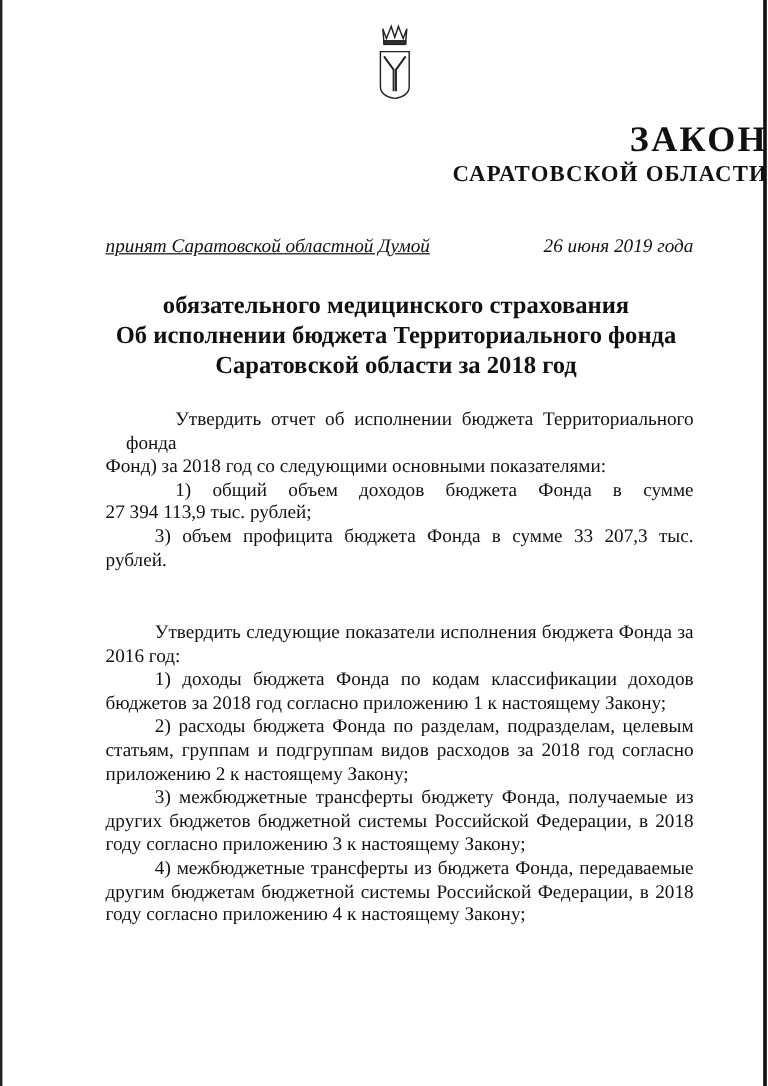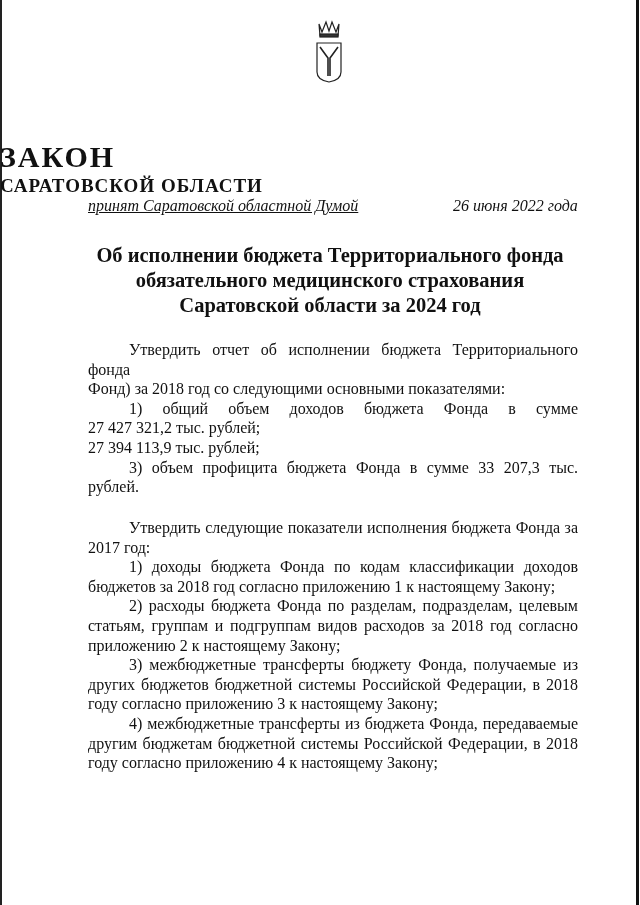--- a/index.html
+++ b/index.html
@@ -1,30 +1,30 @@
 <!DOCTYPE html>
 <html><head>
 <meta charset="utf-8">
 <style>
   html, body { margin: 0; padding: 0; background: #ffffff; }
   body { width: 640px; height: 905px; position: relative; overflow: hidden; font-family: "Liberation Serif", "DejaVu Serif", serif; color: #111; }
   .edge-left { position: absolute; left: 0; top: 0; width: 2px; height: 905px; background: #222; }
   .edge-right { position: absolute; right: 1px; top: 0; width: 3px; height: 905px; background: #111; }
   .emblem { position: absolute; left: 314px; top: 16px; width: 30px; height: 68px; }
-  .title { position: absolute; left: 0; width: 640px; text-align: left; margin-top: 40px; }
+  .title { position: absolute; left: 0; width: 640px; text-align: right; }
   .law { top: 100px; font-size: 30px; font-weight: bold; letter-spacing: 2px; }
   .region { top: 135px; font-size: 19px; font-weight: bold; letter-spacing: 1px; }
   .adopted { position: absolute; left: 88px; top: 197px; font-style: italic; font-size: 16px; text-decoration: underline; }
   .date { position: absolute; left: 453px; top: 197px; font-style: italic; font-size: 16px; }
   .heading { position: absolute; left: 90px; width: 480px; top: 243px; text-align: center; font-size: 20.5px; font-weight: bold; line-height: 25px; }
   .body { position: absolute; left: 88px; width: 490px; font-size: 16px; line-height: 19.6px; text-align: justify; }
   .art-title { font-style: italic; font-weight: bold; text-indent: 41px; }
   .p { text-indent: 41px; }
   .np { text-indent: 0; }
-  .spread { text-align-last: justify; }
+  .spread { text-align-last: justify; margin-left: 17px; }
   .a1 { top: 340px; }
   .a2 { top: 518px; }
 </style>
 </head>
 <body>
 
 <div class="edge-left"></div>
 <div class="edge-right"></div>
 
 <svg class="emblem" viewBox="0 0 30 68">
@@ -33,36 +33,35 @@
     <rect x="6" y="18" width="18" height="3" fill="#333"></rect>
     <path d="M3 27 L27 27 L27 56 Q27 64 15 66 Q3 64 3 56 Z"></path>
     <path d="M6 31 Q11 38 14 42 L14 60 M24 31 Q19 38 16 42 L16 60" stroke-width="1.6"></path>
   </g>
 </svg>
 
 <div class="title law">ЗАКОН</div>
 <div class="title region">САРАТОВСКОЙ ОБЛАСТИ</div>
 
 <div class="adopted">принят Саратовской областной Думой</div>
-<div class="date">26 июня  2022 года</div>
+<div class="date">26 июня  2019 года</div>
 
 <div class="heading">
+  <div>обязательного медицинского страхования</div>
   <div>Об исполнении бюджета Территориального фонда</div>
-  <div>обязательного медицинского страхования</div>
-  <div>Саратовской области за 2024 год</div>
+  <div>Саратовской области за 2018 год</div>
 </div>
 
 <div class="body a1">
   <div class="p spread">Утвердить отчет об исполнении бюджета Территориального фонда</div>
   <div class="np">Фонд) за 2018 год со следующими основными показателями:</div>
   <div class="p spread">1) общий объем доходов бюджета Фонда в сумме</div>
-  <div class="np">27 427 321,2 тыс. рублей;</div>
   <div class="np">27 394 113,9 тыс. рублей;</div>
   <div class="p">3) объем профицита бюджета Фонда в сумме 33 207,3 тыс. рублей.</div>
 </div>
 
 <div class="body a2">
-  <div class="p">Утвердить следующие показатели исполнения бюджета Фонда за 2017 год:</div>
+  <div class="p">Утвердить следующие показатели исполнения бюджета Фонда за 2016 год:</div>
   <div class="p">1) доходы бюджета Фонда по кодам классификации доходов бюджетов за 2018 год согласно приложению 1 к настоящему Закону;</div>
   <div class="p">2) расходы бюджета Фонда по разделам, подразделам, целевым статьям, группам и подгруппам видов расходов за 2018 год согласно приложению 2 к настоящему Закону;</div>
   <div class="p">3) межбюджетные трансферты бюджету Фонда, получаемые из других бюджетов бюджетной системы Российской Федерации, в 2018 году согласно приложению 3 к настоящему Закону;</div>
   <div class="p">4) межбюджетные трансферты из бюджета Фонда, передаваемые другим бюджетам бюджетной системы Российской Федерации, в 2018 году согласно приложению 4 к настоящему Закону;</div>
 </div>
 
 </body></html>

